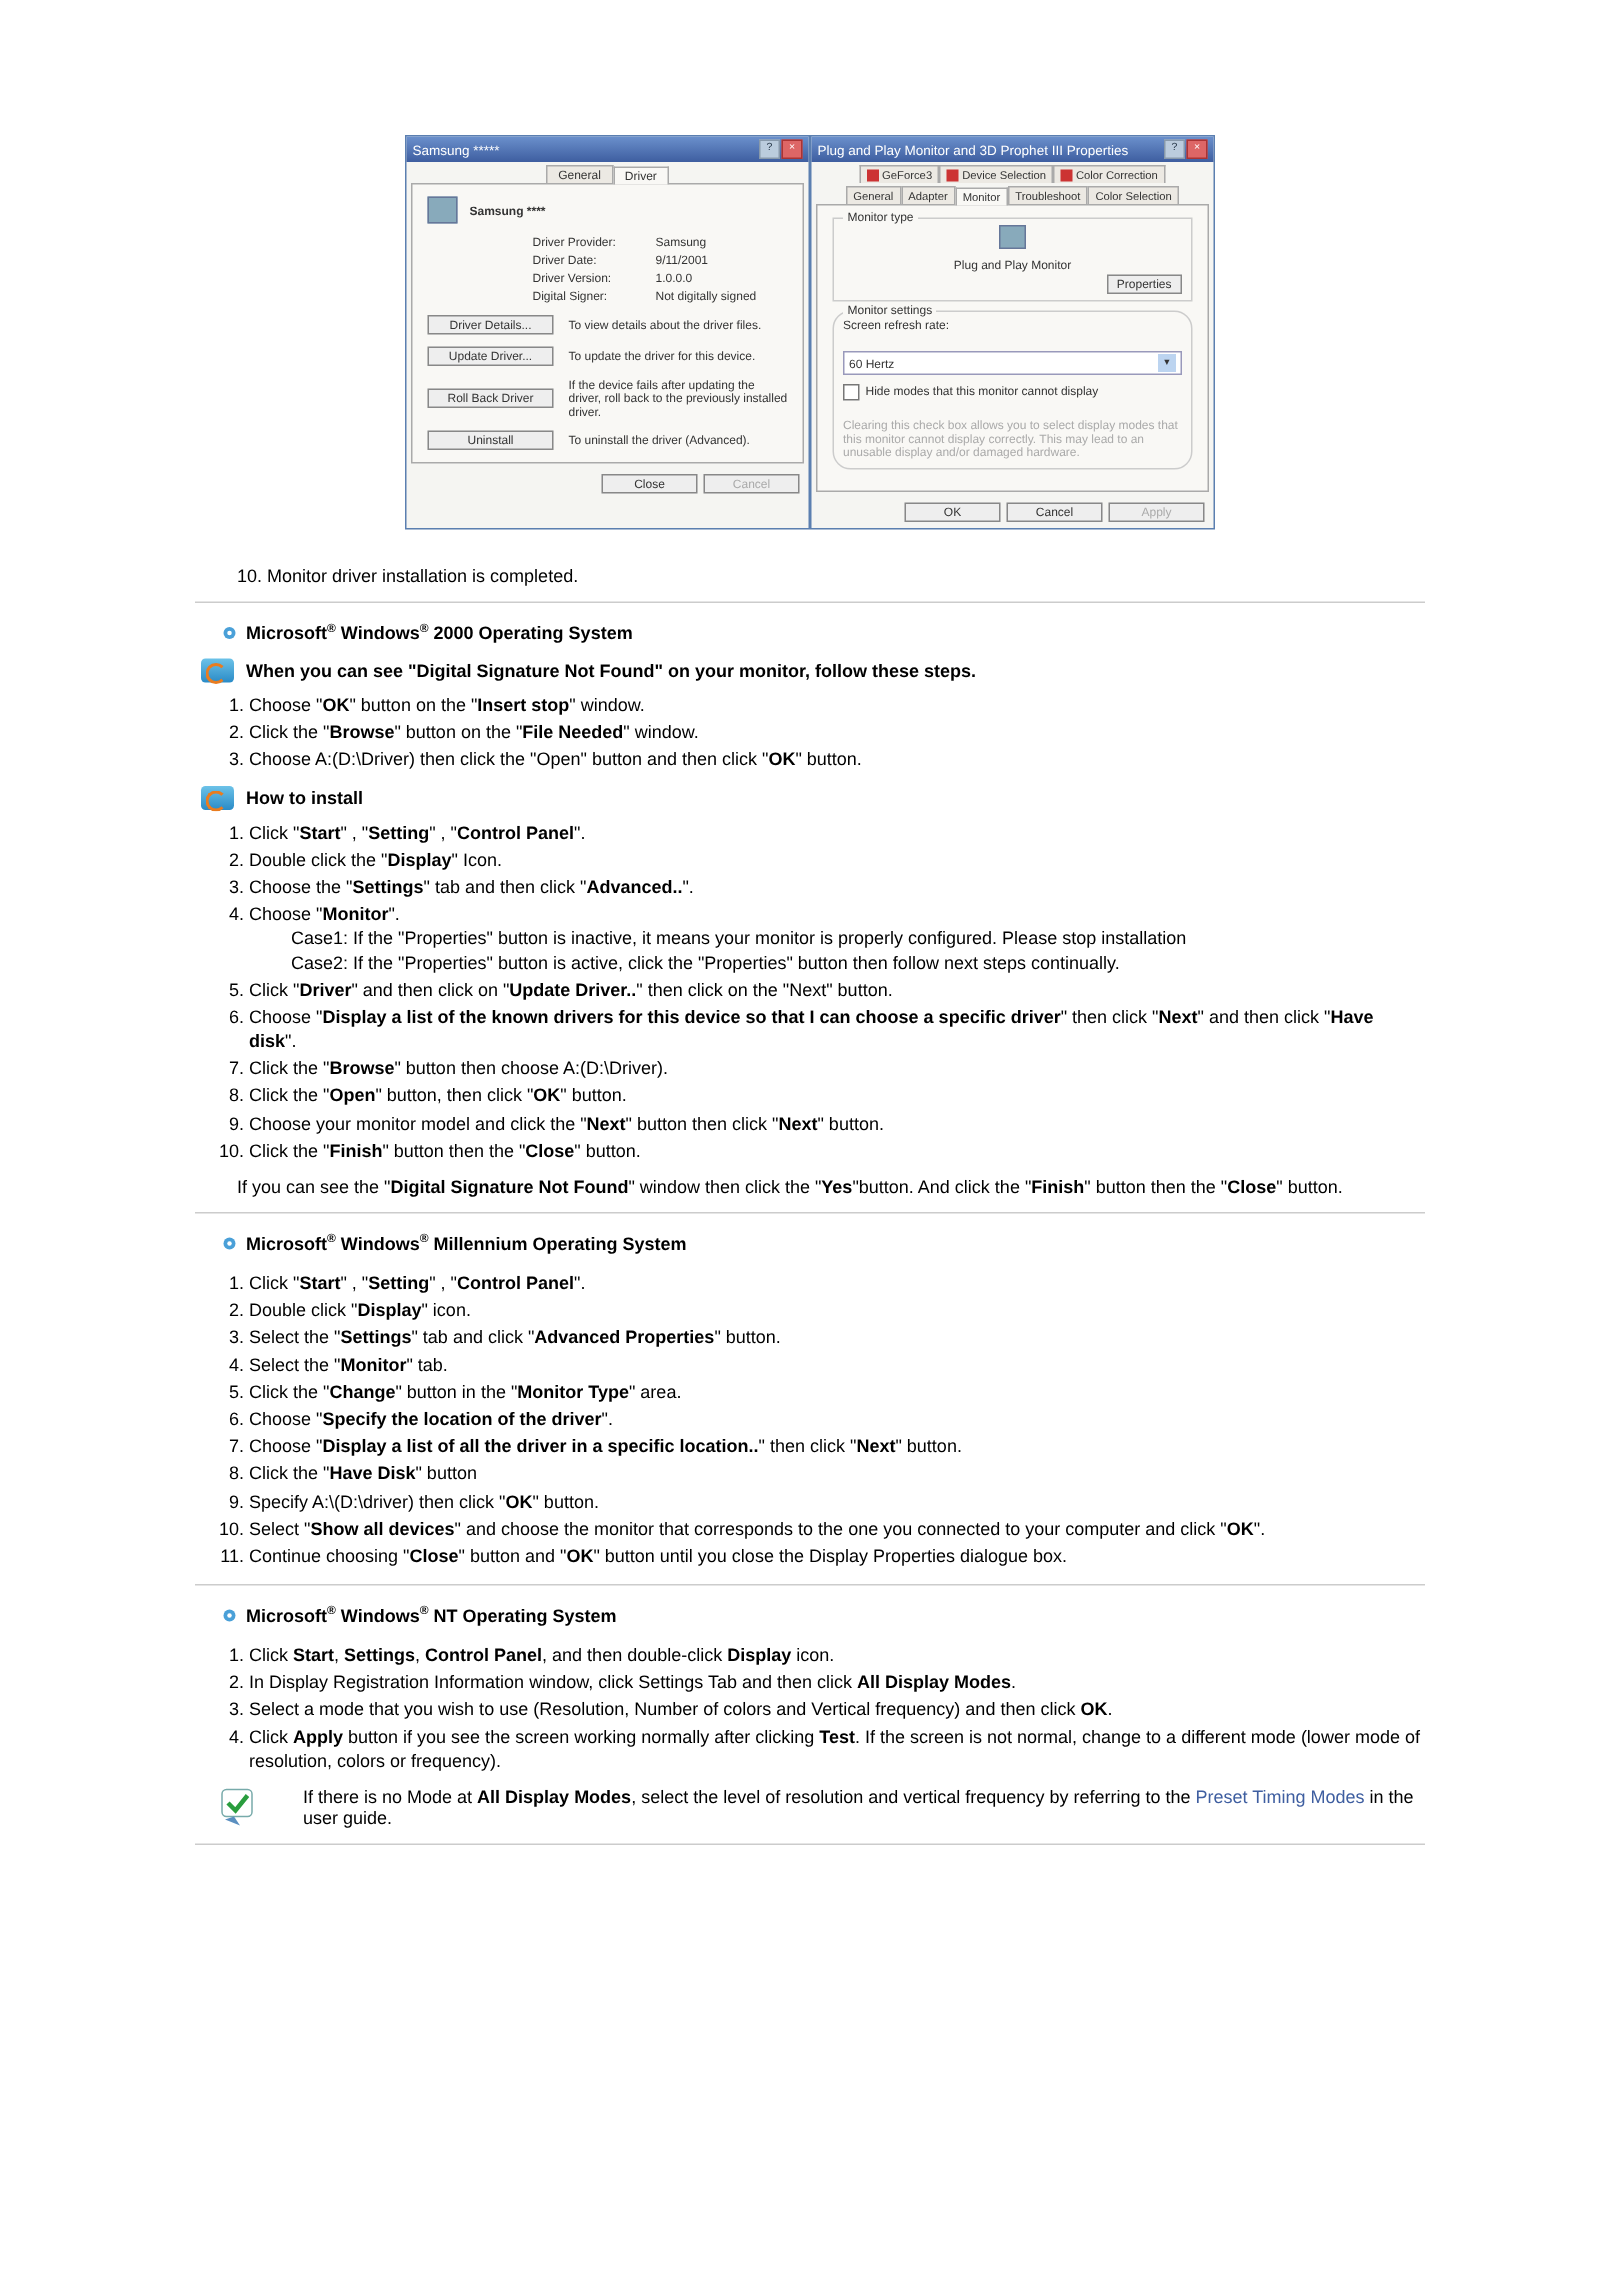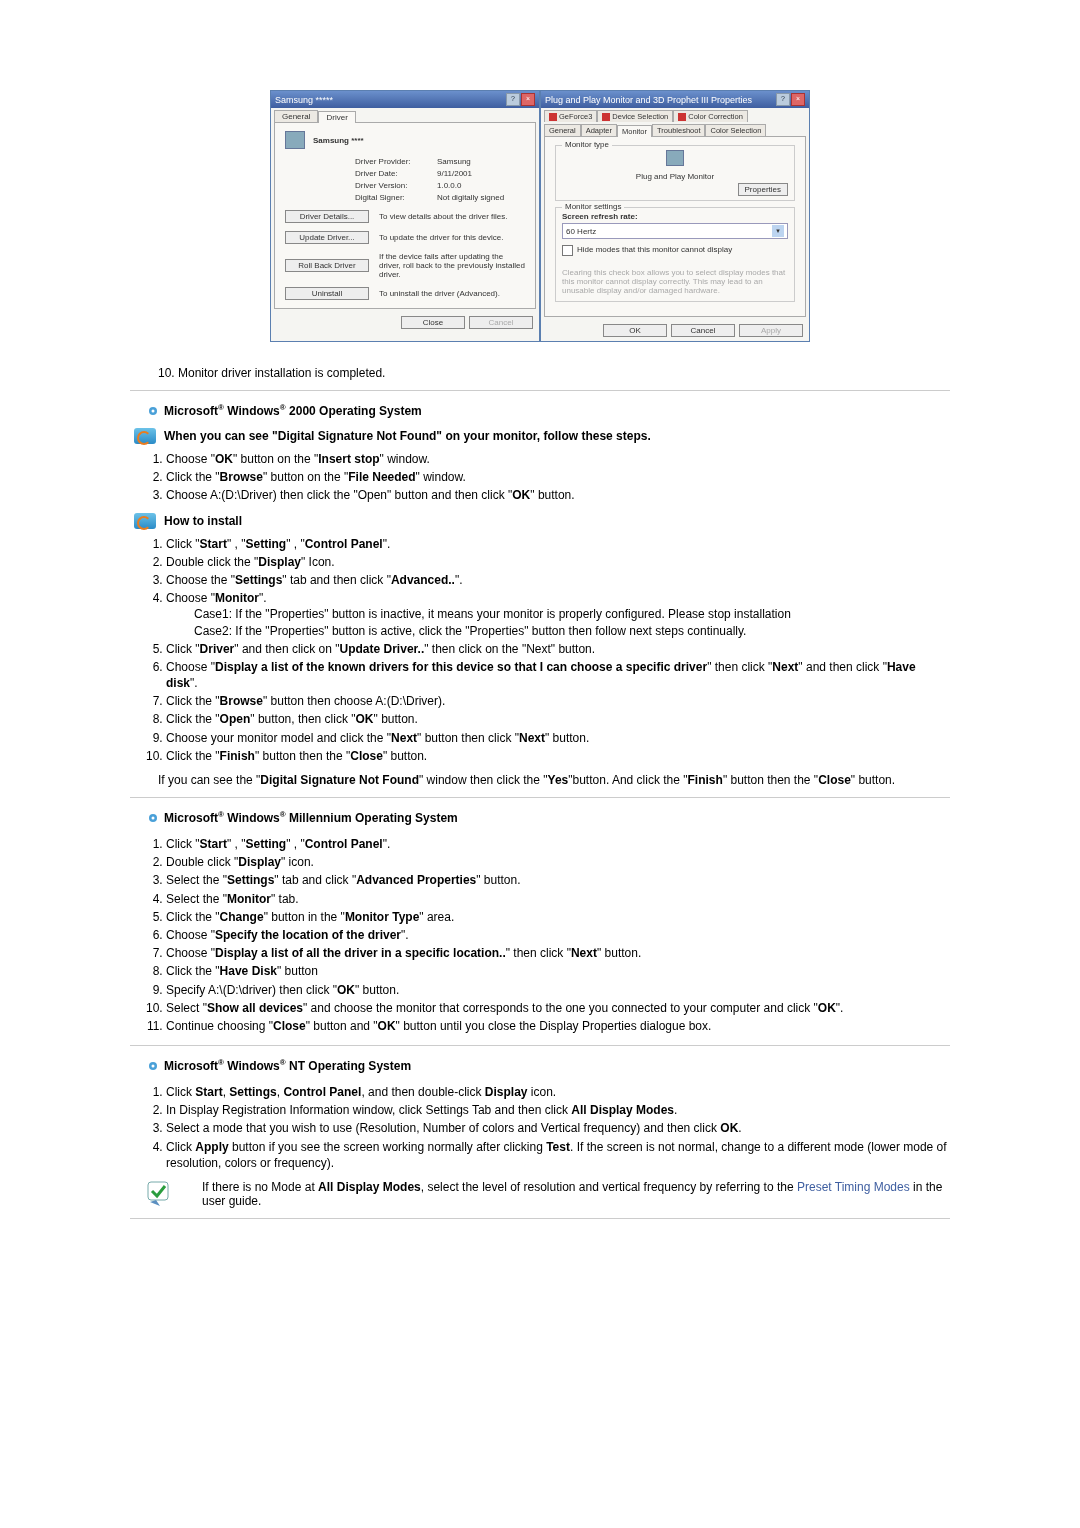--- a/index.html
+++ b/index.html
@@ -48,20 +48,21 @@
     font-size: 7px;
     text-align: center;
     line-height: 10px;
     color: #fff;
   }
   .dlg-winbtn.help { background: #bcd; color: #234; border-color: #89a; }
   .dlg-tabs {
     display: flex;
     padding: 2px 3px 0 3px;
     gap: 0;
+    justify-content: center;
   }
   .dlg-tab {
     border: 1px solid #aaa;
     border-bottom: none;
     padding: 1px 7px;
     background: #ece9e3;
     font-size: 8px;
   }
   .dlg-tab.active {
     background: #f9f8f5;
@@ -303,23 +304,23 @@
         <div class="groupbox">
           <span class="legend">Monitor type</span>
           <div style="display:flex;gap:6px;align-items:center;flex-direction:column;">
             <span style="width:16px;height:14px;background:#8ab;display:inline-block;border:1px solid #679;"></span>
             <span>Plug and Play Monitor</span>
           </div>
           <div style="text-align:right;margin-top:4px;">
             <span class="win-btn small">Properties</span>
           </div>
         </div>
-        <div class="groupbox" style="min-height:70px;">
+        <div class="groupbox" style="min-height:70px;border-radius:12px;">
           <span class="legend blue-small">Monitor settings</span>
-          <div style="margin-bottom:2px;font-weight:bold;">Screen refresh rate:</div>
+          <div style="margin-bottom:13px;">Screen refresh rate:</div>
           <div class="select-mock">
             <span>60 Hertz</span>
             <span class="select-arrow">▾</span>
           </div>
           <div class="checkbox-row" style="margin-top:6px;">
             <span class="chk"></span>
             <span>Hide modes that this monitor cannot display</span>
           </div>
           <div class="disabled-text" style="margin-top:12px;">Clearing this check box allows you to select display modes that this monitor cannot display correctly. This may lead to an unusable display and/or damaged hardware.</div>
         </div>

